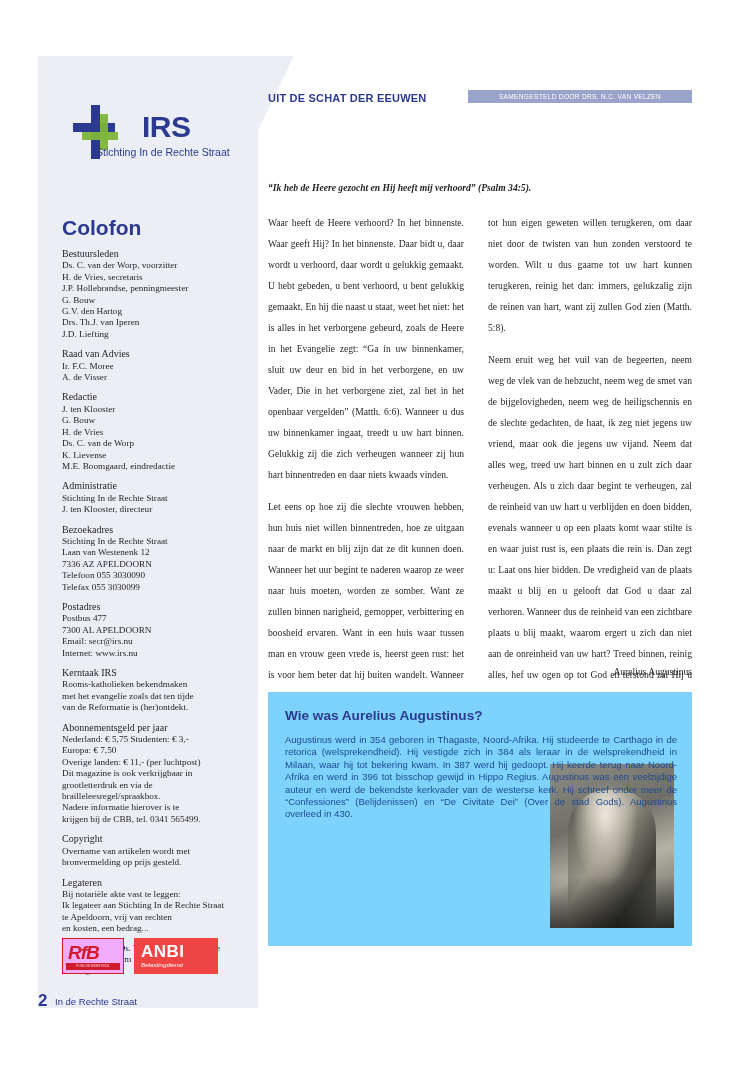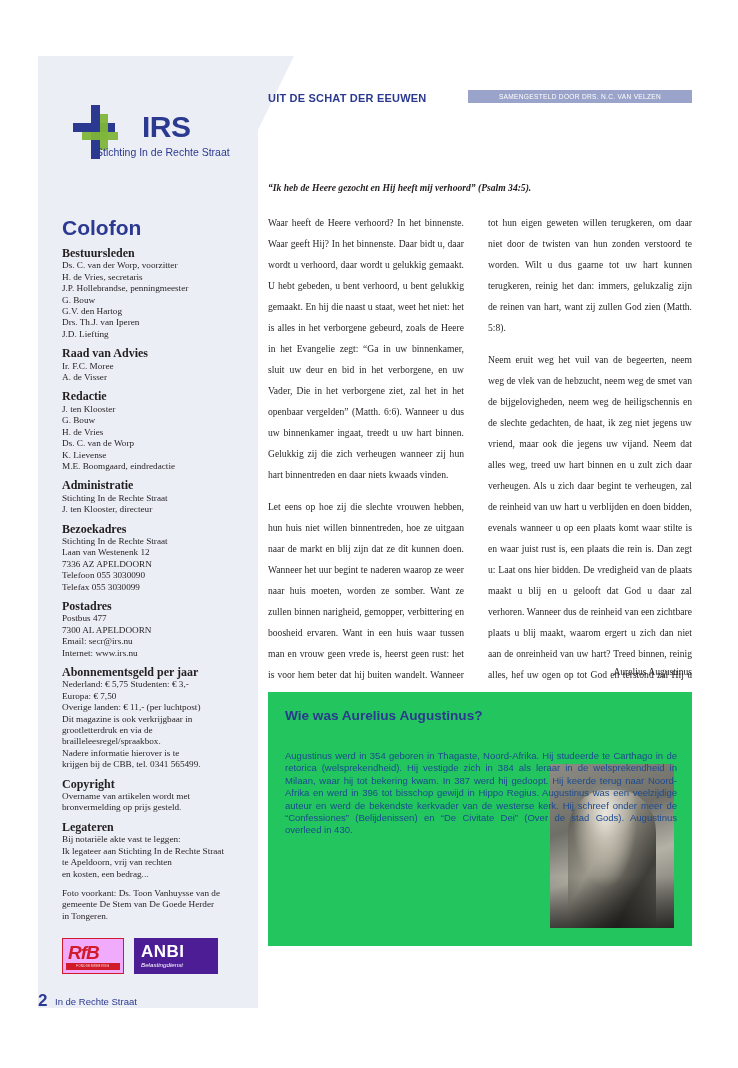--- a/index.html
+++ b/index.html
@@ -77,22 +77,22 @@
     width: 186px;
     font-family: "Liberation Serif", serif;
     font-size: 9.2px;
     line-height: 11.4px;
     color: #231f20;
   }
   .colofon .blk { margin-bottom: 8px; }
   .colofon h4 {
     margin: 0 0 1px 0;
     font-family: "Liberation Serif", serif;
-    font-weight: bold;
-    font-size: 12px;
+    font-weight: normal;
+    font-size: 10px;
     color: #231f20;
   }
   .colofon p { margin: 0; }
 
   
   .rfb-logo {
     position: absolute;
     left: 62px; top: 938px;
     width: 62px; height: 36px;
     border: 1.6px solid #d11a2a;
@@ -110,21 +110,21 @@
     height: 7px; background: #d11a2a;
     font-family: "Liberation Sans", sans-serif;
     font-size: 2.6px; color: #ffffff;
     line-height: 7px; text-align: center; letter-spacing: .6px;
     overflow: hidden;
   }
   .anbi-logo {
     position: absolute;
     left: 134px; top: 938px;
     width: 84px; height: 36px;
-    background: #4c1d95;
+    background: #ef4444;
   }
   .anbi-logo .anbi-txt {
     position: absolute; left: 7px; top: 4px;
     font-family: "Liberation Sans", sans-serif;
     font-weight: bold; font-size: 17px; color: #ffffff;
     letter-spacing: .5px;
   }
   .anbi-logo .anbi-sub {
     position: absolute; left: 7px; top: 23px;
     font-family: "Liberation Sans", sans-serif;
@@ -209,41 +209,40 @@
     text-align: right;
     font-family: "Liberation Serif", serif;
     font-size: 9.6px;
   }
 
   
   .greenbox {
     position: absolute;
     left: 268px; top: 692px;
     width: 424px; height: 254px;
-    background: #22c55e;
+    background: #7dd3fc;
   }
   .greenbox h3 {
     margin: 0;
     position: absolute;
     left: 17px; top: 16px;
     font-family: "Liberation Sans", sans-serif;
     font-weight: bold;
     font-size: 13.6px;
     color: #2b3990;
   }
   .greenbox .gb-text {
     position: absolute;
     left: 17px; top: 42px;
     width: 392px;
     font-family: "Liberation Sans", sans-serif;
     font-size: 9.5px;
     line-height: 12.4px;
     text-align: justify;
     color: #1d4a8f;
-    margin-top: 16px;
   }
   .gb-photo {
     position: absolute;
     right: 18px; top: 72px;
     width: 124px; height: 164px;
     background: linear-gradient(160deg,#8d8d86 0%,#6f6f68 35%,#b4b1a6 60%,#5c5b55 100%);
     overflow: hidden;
   }
   .gb-photo .fig {
     position: absolute;
@@ -326,20 +325,26 @@
         <p>Telefax 055 3030099</p>
       </div>
       <div class="blk">
         <h4>Postadres</h4>
         <p>Postbus 477</p>
         <p>7300 AL APELDOORN</p>
         <p>Email: secr@irs.nu</p>
         <p>Internet: www.irs.nu</p>
       </div>
       <div class="blk">
+        <h4>Kerntaak IRS</h4>
+        <p>Rooms-katholieken bekendmaken</p>
+        <p>met het evangelie zoals dat ten tijde</p>
+        <p>van de Reformatie is (her)ontdekt.</p>
+      </div>
+      <div class="blk">
         <h4>Abonnementsgeld per jaar</h4>
         <p>Nederland: € 5,75 Studenten: € 3,-</p>
         <p>Europa: € 7,50</p>
         <p>Overige landen: € 11,- (per luchtpost)</p>
         <p>Dit magazine is ook verkrijgbaar in</p>
         <p>grootletterdruk en via de</p>
         <p>brailleleesregel/spraakbox.</p>
         <p>Nadere informatie hierover is te</p>
         <p>krijgen bij de CBB, tel. 0341 565499.</p>
       </div>

